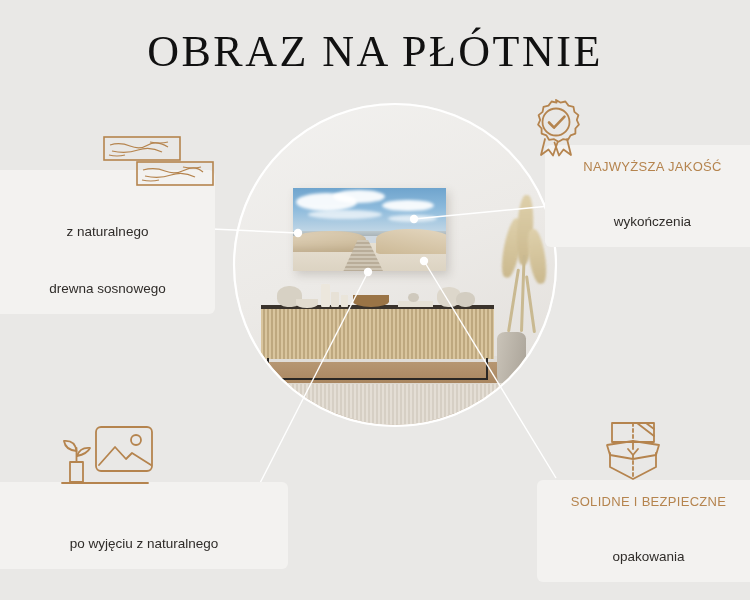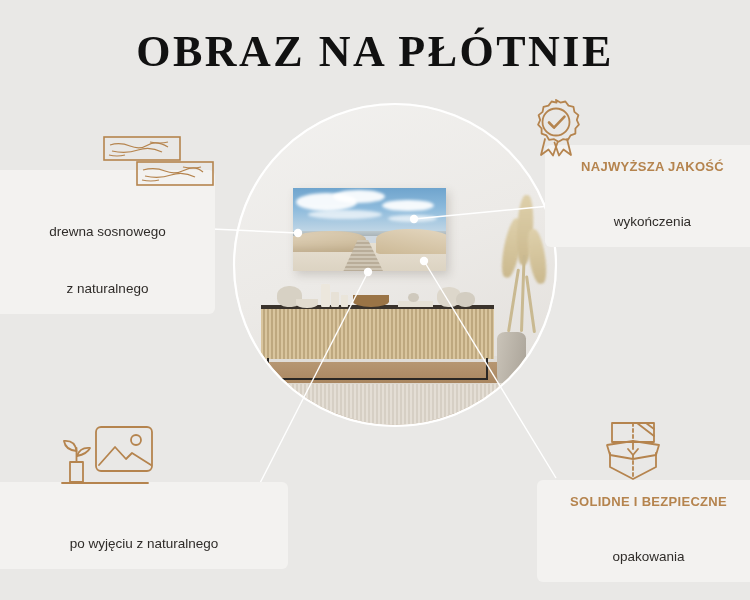--- a/index.html
+++ b/index.html
@@ -20,21 +20,21 @@
     width:750px; height:600px;
   }
 
   
   .title {
     position:absolute;
     top:26px; left:0; width:750px;
     text-align:center;
     font-family:"Liberation Serif", serif;
     font-size:44px;
-    font-weight:700;
+    font-weight:400;
     letter-spacing:2.5px;
     color:#111111;
     white-space:nowrap;
   }
 
   
   .circle-wrap {
     position:absolute;
     left:235px; top:105px;
     width:320px; height:320px;
@@ -172,21 +172,21 @@
 
   
   .info {
     position:absolute;
     background:#f3f2f0;
     border-radius:6px;
     padding:14px 10px 16px;
     text-align:center;
   }
   .info .head {
-    font-size:13px; font-weight:bold;
+    font-size:13px; font-weight:normal;
     color:#b5844e; letter-spacing:.3px;
     margin-bottom:3px; white-space:nowrap;
   }
   .info .sub {
     font-size:13.5px; color:#2f2c29; line-height:1.33;margin-top:39px;
   }
 
   #box-krosno   { left:-10px; top:170px; width:225px; padding-left:20px; }
   #box-jakosc   { left:545px; top:145px; width:215px; }
   #box-gotowy   { left:-10px; top:482px; width:298px; padding-left:20px; }
@@ -265,22 +265,22 @@
     <circle cx="414" cy="219" r="4.2" fill="#ffffff"></circle>
 
     <line x1="368" y1="272" x2="258" y2="487" stroke="#ffffff" stroke-width="1.4"></line>
     <circle cx="368" cy="272" r="4.2" fill="#ffffff"></circle>
 
     <line x1="424" y1="261" x2="556" y2="478" stroke="#ffffff" stroke-width="1.4"></line>
     <circle cx="424" cy="261" r="4.2" fill="#ffffff"></circle>
   </svg>
 
   <div class="info" id="box-krosno">
+    <div class="sub">z naturalnego</div>
     <div class="sub">drewna sosnowego</div>
-    <div class="sub">z naturalnego</div>
   </div>
 
   <div class="info" id="box-jakosc">
     <div class="head">NAJWYŻSZA JAKOŚĆ</div>
     <div class="sub">wykończenia</div>
   </div>
 
   <div class="info" id="box-gotowy">
     <div class="sub">po wyjęciu z naturalnego</div>
   </div>

